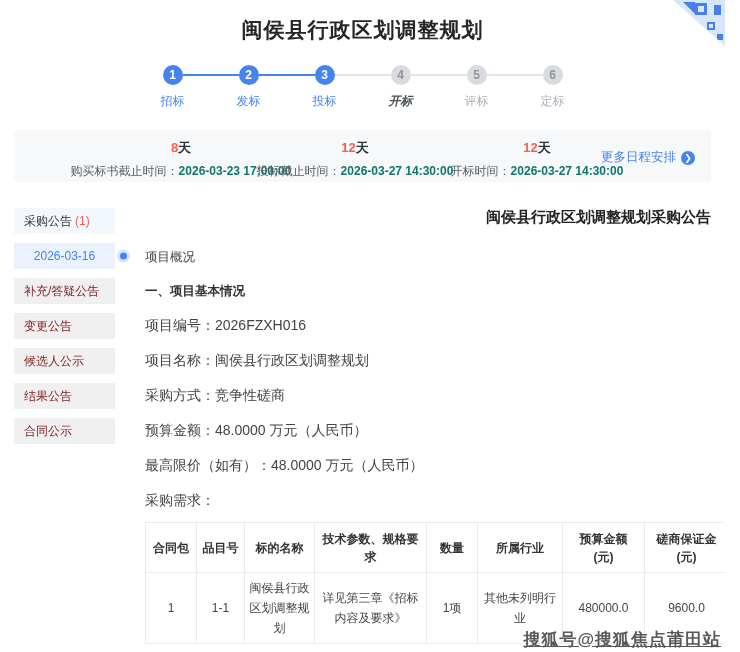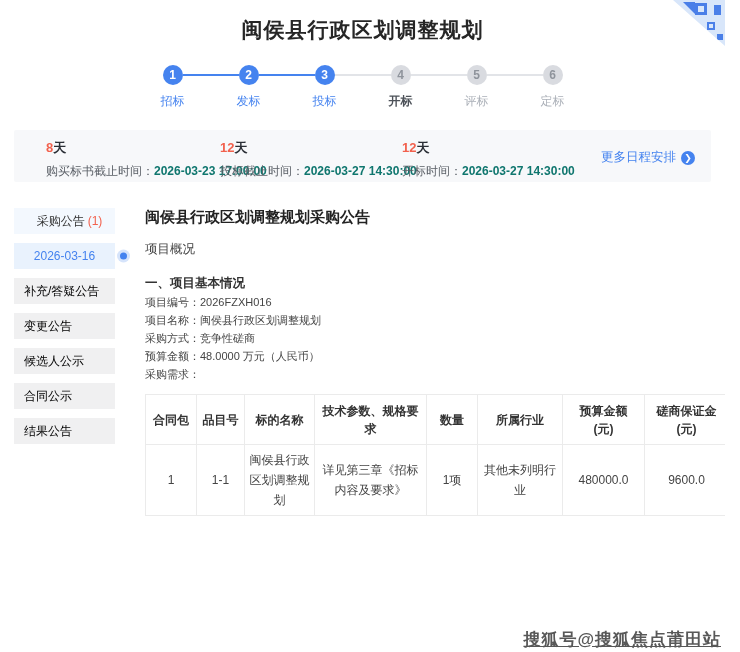--- a/index.html
+++ b/index.html
@@ -20,58 +20,58 @@
 
   
   .stepper { display:flex; justify-content:center; margin-top:21px; }
   .step { width:76px; display:flex; flex-direction:column; align-items:center; position:relative; }
   .step-circle { width:20px; height:20px; border-radius:50%; font-size:12px; font-weight:700;
     display:flex; align-items:center; justify-content:center; z-index:1; }
   .step.done .step-circle { background:var(--accent-blue); color:#fff; }
   .step.next .step-circle, .step.pending .step-circle { background:var(--step-pending-bg); color:var(--step-pending-text); }
   .step-label { margin-top:8px; font-size:12px; }
   .step.done .step-label { color:var(--accent-blue); }
-  .step.next .step-label { color:#4d5259; font-weight:700; }
+  .step.next .step-label { color:#4d5259; font-weight:700;font-style:italic; }
   .step.pending .step-label { color:#abb0b8; }
   .connector { position:absolute; top:9px; right:calc(50% + 10px); width:56px; height:2px; }
   .connector.blue { background:var(--accent-blue); }
   .connector.gray { background:#e2e4e8; }
 
   
   .schedule-bar { margin:20px 14px 0; height:52px; background:var(--bar-bg); position:relative; border-radius:2px; }
-  .sch-group { position:absolute; top:9px; width:230px; text-align:left; }
+  .sch-group { position:absolute; top:9px; width:230px; text-align:center;margin-left:20px; }
   .sch-group.g1 { left:32px; }
   .sch-group.g2 { left:206px; }
   .sch-group.g3 { left:388px; }
   .sch-days { font-size:13px; font-weight:700; color:#2b2f36; }
   .sch-days .num { color:var(--danger-red); }
   .sch-line2 { margin-top:6px; font-size:12px; color:#5a5f66; white-space:nowrap; }
   .sch-line2 .time { font-weight:700; color:#0f766e; }
   .more-link { position:absolute; right:16px; top:19px; color:var(--accent-blue); font-size:12.5px;
     display:flex; align-items:center; gap:5px; cursor:pointer; }
   .more-arrow { width:14px; height:14px; border-radius:50%; background:var(--accent-blue); color:#fff;
     font-size:9px; line-height:14px; display:flex; align-items:center; justify-content:center; }
 
   
   .content { display:flex; margin:26px 14px 0; align-items:flex-start; }
   .sidebar { width:101px; flex:none; }
   .side-item { height:26px; line-height:26px; font-size:12px; padding-left:10px; margin-bottom:9px;
-    background:var(--sidebar-item-bg); color:#000000; cursor:pointer; white-space:nowrap; }
-  .side-item.active { background:var(--sidebar-active-bg); color:#333;text-align:center; }
+    background:var(--sidebar-item-bg); color:#7f1d1d; cursor:pointer; white-space:nowrap; }
+  .side-item.active { background:var(--sidebar-active-bg); color:#333; }
   .side-item .count { color:var(--danger-red); margin-left:3px; }
   .side-item.date { background:var(--accent-blue-light); color:var(--accent-blue); text-align:center; padding-left:0; position:relative;margin-top:7px; }
   .side-item.date .dot { position:absolute; right:-12px; top:50%; transform:translateY(-50%);
     width:7px; height:7px; border-radius:50%; background:var(--accent-blue); box-shadow:0 0 0 3px rgba(69,131,239,.22); }
 
   .main { flex:1; margin-left:30px; min-width:0; }
-  .main-heading { text-align:left; font-size:15px; font-weight:700; color:#222; }
-  .overview-title { margin-top:14px; font-size:12.5px; color:#444; }
+  .main-heading { text-align:right; font-size:15px; font-weight:700; color:#222; }
+  .overview-title { margin-top:22px; font-size:12.5px; color:#444; }
   .overview-text { margin-top:12px; font-size:12.5px; line-height:23px; color:#444; }
   .section-title { margin-top:17px; font-size:12.5px; font-weight:700; color:#333; }
-  .field { margin-top:3px; font-size:11px; color:#444; }
+  .field { margin-top:17px; font-size:14px; color:#444; }
 
   .proc-table { margin-top:12px; width:100%; border-collapse:collapse; table-layout:fixed; font-size:12px; color:#444; }
   .proc-table th, .proc-table td { border:1px solid var(--table-border); text-align:center; padding:5px 2px; }
   .proc-table th { height:50px; font-weight:700; color:#333; line-height:18px; }
   .proc-table th .sub { display:block; font-weight:700; }
   .proc-table td { height:64px; line-height:20px; }
 
   .watermark { position:absolute; right:4px; bottom:1px; font-size:17px; font-weight:700;
     color:var(--watermark-color); opacity:.85; letter-spacing:1px; white-space:nowrap;text-decoration:underline; }
 </style>
@@ -166,43 +166,46 @@
       <div class="side-item">
         <span>补充/答疑公告</span>
       </div>
       <div class="side-item">
         <span>变更公告</span>
       </div>
       <div class="side-item">
         <span>候选人公示</span>
       </div>
       <div class="side-item">
+        <span>结果公告</span>
+      </div>
+      <div class="side-item">
         <span>合同公示</span>
-      </div>
-      <div class="side-item">
-        <span>结果公告</span>
       </div>
     </div>
 
     <div class="main">
       <div class="main-heading">闽侯县行政区划调整规划采购公告</div>
       <div class="overview-title">项目概况</div>
       <div class="section-title">一、项目基本情况</div>
 
       <div class="field">
         <span>项目编号：</span><span>2026FZXH016</span>
       </div>
       <div class="field">
         <span>项目名称：</span><span>闽侯县行政区划调整规划</span>
       </div>
       <div class="field">
         <span>采购方式：</span><span>竞争性磋商</span>
       </div>
       <div class="field">
         <span>预算金额：</span><span>48.0000 万元（人民币）</span>
+      </div>
+      <div class="field">
+        <span>最高限价（如有）：</span><span>48.0000 万元（人民币）</span>
       </div>
       <div class="field">
         <span>采购需求：</span><span></span>
       </div>
 
       <table class="proc-table">
         <colgroup>
           <col style="width:51px">
             <col style="width:48px">
             <col style="width:70px">

